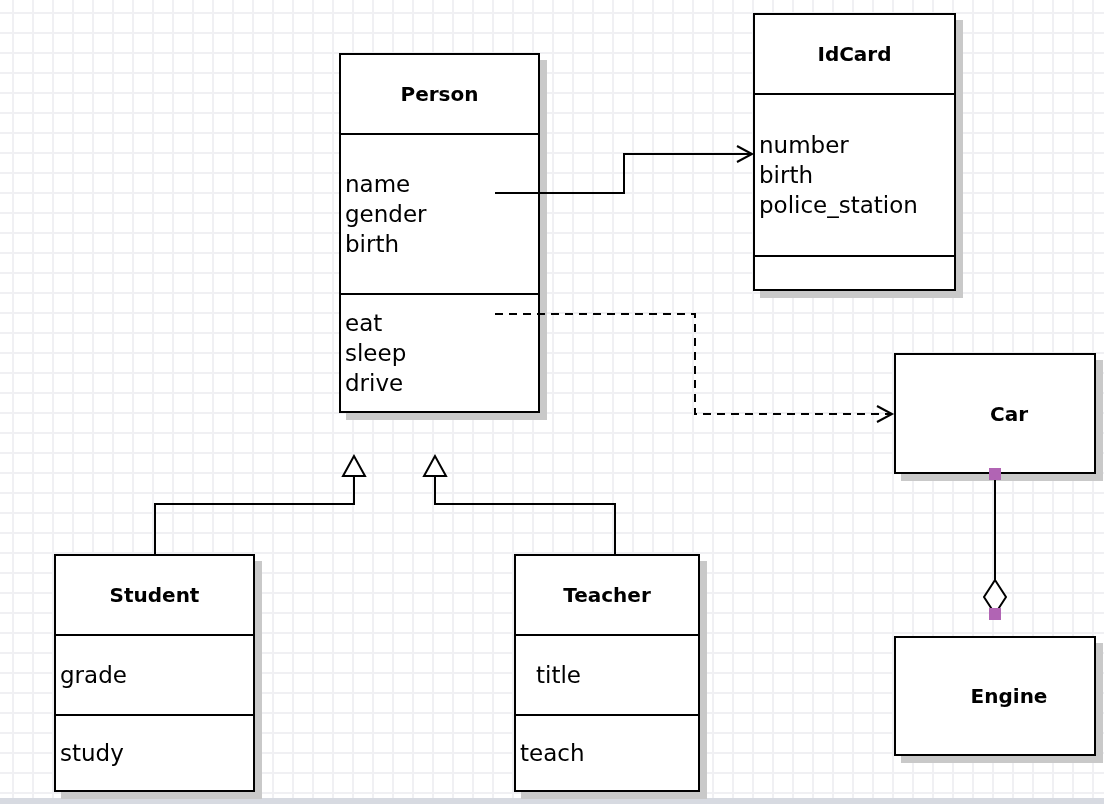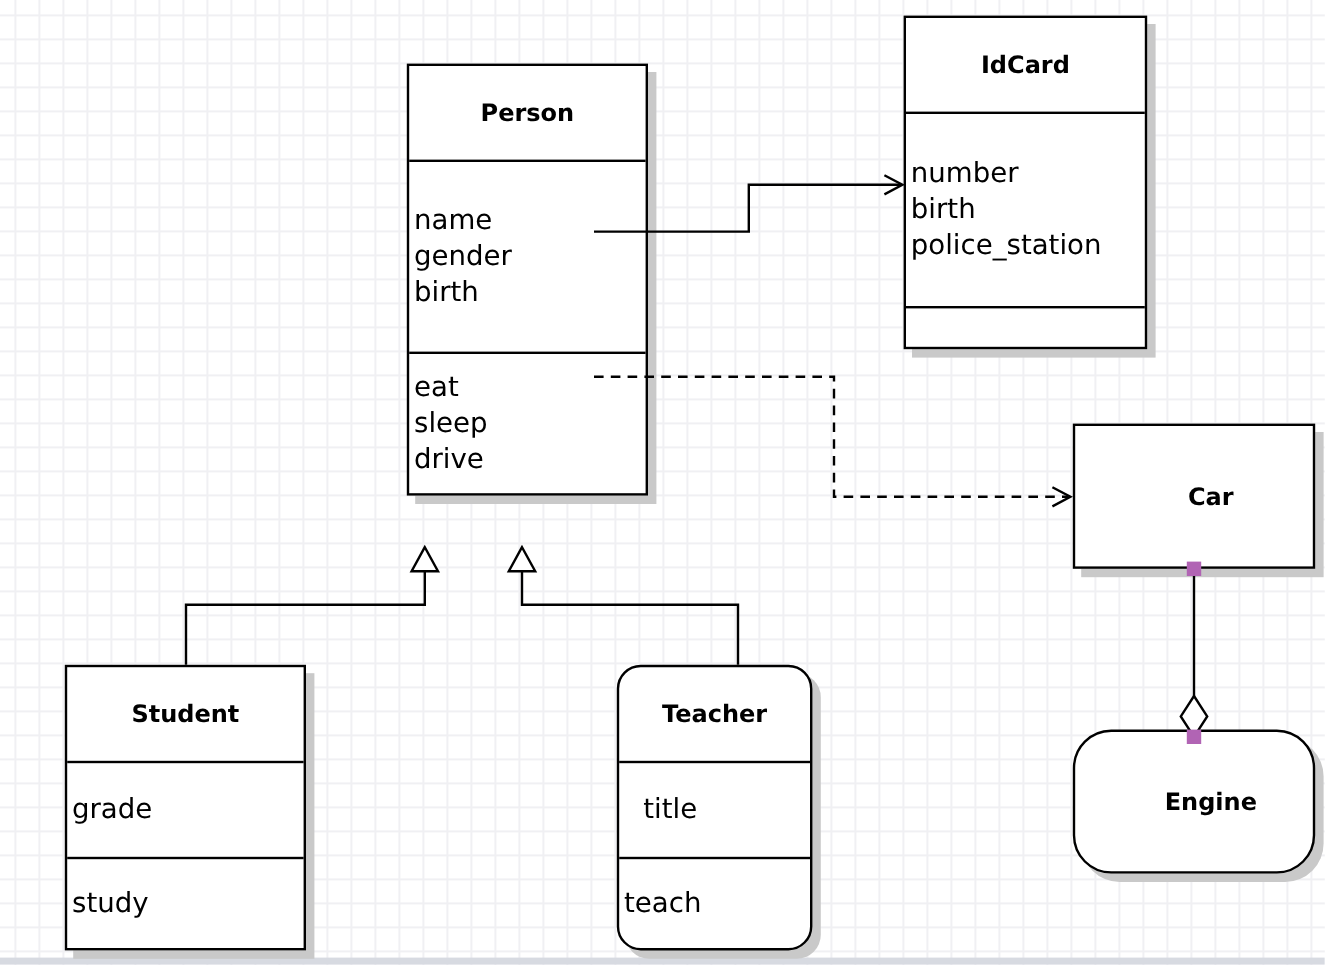--- a/index.html
+++ b/index.html
@@ -56,25 +56,25 @@
   .member { white-space: nowrap; }
 
   
   #person  { left: 294px; top: 53px;  width: 201px; height: 360px; margin-left: 45px; }
   #person  .c-attrs   { flex: 0 0 160px; }
   #person  .c-methods { flex: 1 1 auto; }
   #idcard  { left: 753px; top: 13px;  width: 203px; height: 278px; }
   #idcard  .c-attrs   { flex: 0 0 162px; }
   #idcard  .c-methods { flex: 1 1 auto; }
   #car     { left: 894px; top: 353px; width: 202px; height: 121px; }
-  #engine  { left: 894px; top: 608px; width: 202px; height: 120px; border-radius: 32px; }
+  #engine  { left: 894px; top: 636px; width: 202px; height: 120px; }
   #student { left: 54px;  top: 554px; width: 201px; height: 238px; }
   #student .c-attrs   { flex: 0 0 80px; }
   #student .c-methods { flex: 1 1 auto; }
-  #teacher { left: 514px; top: 554px; width: 163px; height: 238px; border-radius: 20px; }
+  #teacher { left: 514px; top: 554px; width: 186px; height: 238px; }
   #teacher .c-attrs   { flex: 0 0 80px; padding-left: 20px; }
   #teacher .c-methods { flex: 1 1 auto; }
 
   .edges {
     position: absolute;
     left: 0; top: 0;
     width: 1104px;
     height: 804px;
     z-index: 3;
     pointer-events: none;

